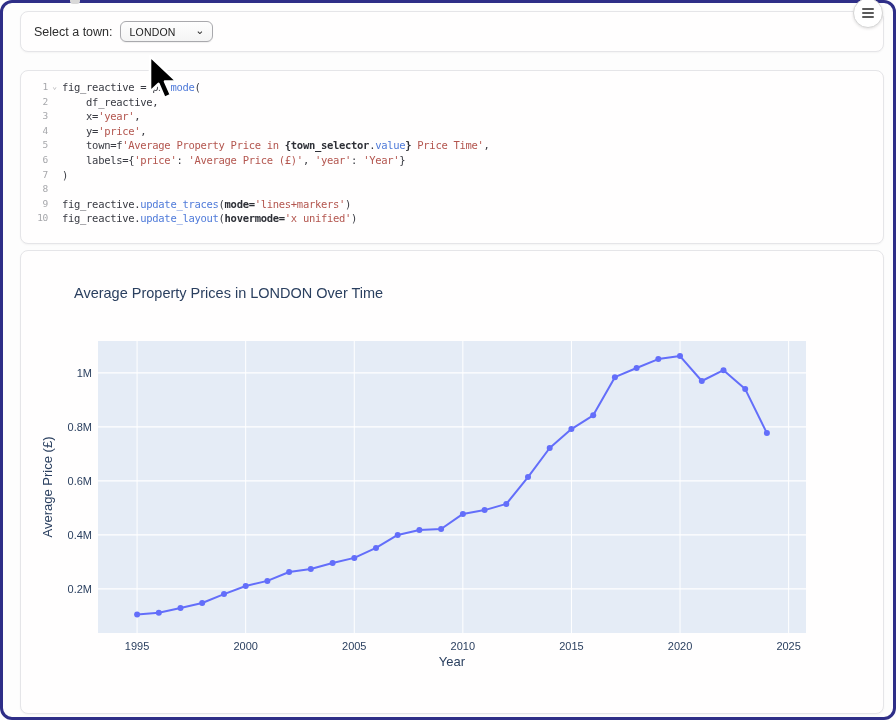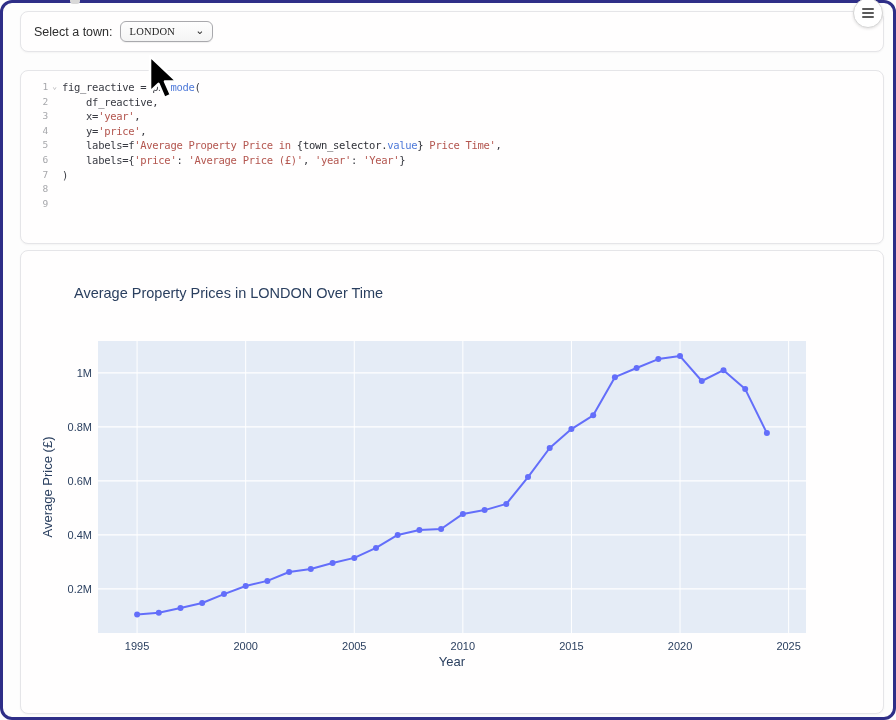--- a/index.html
+++ b/index.html
@@ -26,34 +26,34 @@
           border:1px solid #e5e5e8; border-radius:8px;
           box-shadow:0 1px 2px rgba(0,0,0,.04); }
   .card-selector { top:11px;  height:41px; display:flex; align-items:center; padding:0 12px; }
   .card-code     { top:70px;  height:174px; padding:9px 6px 0 6px; overflow:hidden; }
   .card-chart    { top:250px; height:464px; }
 
   
   .sel-label { font-size:12.5px; color:#2e2e2e; margin-left:1px; }
   .select { margin-left:7px; width:93px; height:21px; background:linear-gradient(#fefefe,#f4f4f4);
             border:1px solid #a9a9ad; border-radius:6px; display:flex; align-items:center;
-            padding:0 7px 0 9px; cursor:pointer; box-shadow:0 .5px 1px rgba(0,0,0,.06);font-family:Liberation Serif, serif; }
+            padding:0 7px 0 9px; cursor:pointer; box-shadow:0 .5px 1px rgba(0,0,0,.06); }
   .select .val { font-size:10.5px; color:#1c1c1c; letter-spacing:.2px; flex:1; }
   .select .chev { font-size:11px; color:#2e2e2e; line-height:10px; transform:translateY(-2px); }
 
   
   .code-line { display:flex; height:14.6px; line-height:14.6px; white-space:pre;
                font-family:"DejaVu Sans Mono", monospace; font-size:10.5px; letter-spacing:-.3px; }
   .gutter { width:21px; text-align:right; color:#a6a7ab; font-size:9.5px; flex:none; }
   .fold   { width:13px; text-align:center; color:#b3b3b6; font-size:8px; flex:none; }
   .ctext  { margin-left:1px; color:#383a42; }
   .c-d  { color:#383a42; }
   .c-s  { color:#b3554e; }
   .c-fn { color:#4f7ad9; }
-  .c-b  { color:#2d2f36; font-weight:normal; }
+  .c-b  { color:#2d2f36; font-weight:bold; }
 
   svg text { font-family:"Liberation Sans", sans-serif; }
 
   .cursor { position:absolute; left:146px; top:54px; z-index:60; pointer-events:none; }
 </style>
 </head>
 <body>
 
 <div class="stage">
 
@@ -66,25 +66,26 @@
       <span class="chev">⌄</span>
     </div>
   </div>
 
   <div class="card card-code">
     <div>
         <div class="code-line"><span class="gutter">1</span><span class="fold">⌄</span><span class="ctext"><span class="c-d">fig_reactive = px.</span><span class="c-fn">mode</span><span class="c-d">(</span></span></div>
         <div class="code-line"><span class="gutter">2</span><span class="fold"></span><span class="ctext"><span class="c-d">    df_reactive,</span></span></div>
         <div class="code-line"><span class="gutter">3</span><span class="fold"></span><span class="ctext"><span class="c-d">    x=</span><span class="c-s">'year'</span><span class="c-d">,</span></span></div>
         <div class="code-line"><span class="gutter">4</span><span class="fold"></span><span class="ctext"><span class="c-d">    y=</span><span class="c-s">'price'</span><span class="c-d">,</span></span></div>
-        <div class="code-line"><span class="gutter">5</span><span class="fold"></span><span class="ctext"><span class="c-d">    labels=f</span><span class="c-s">'Average Property Price in </span><span class="c-b">{town_selector</span><span class="c-d">.</span><span class="c-fn">value</span><span class="c-b">}</span><span class="c-s"> Price Time'</span><span class="c-d">,</span></span></div>
+        <div class="code-line"><span class="gutter">5</span><span class="fold"></span><span class="ctext"><span class="c-d">    town=f</span><span class="c-s">'Average Property Price in </span><span class="c-b">{town_selector</span><span class="c-d">.</span><span class="c-fn">value</span><span class="c-b">}</span><span class="c-s"> Price Time'</span><span class="c-d">,</span></span></div>
         <div class="code-line"><span class="gutter">6</span><span class="fold"></span><span class="ctext"><span class="c-d">    labels={</span><span class="c-s">'price'</span><span class="c-d">: </span><span class="c-s">'Average Price (£)'</span><span class="c-d">, </span><span class="c-s">'year'</span><span class="c-d">: </span><span class="c-s">'Year'</span><span class="c-d">}</span></span></div>
         <div class="code-line"><span class="gutter">7</span><span class="fold"></span><span class="ctext"><span class="c-d">)</span></span></div>
         <div class="code-line"><span class="gutter">8</span><span class="fold"></span><span class="ctext"></span></div>
-        <div class="code-line"><span class="gutter">9</span><span class="fold"></span></div>
+        <div class="code-line"><span class="gutter">9</span><span class="fold"></span><span class="ctext"><span class="c-d">fig_reactive.</span><span class="c-fn">update_traces</span><span class="c-d">(</span><span class="c-b">mode=</span><span class="c-s">'lines+markers'</span><span class="c-d">)</span></span></div>
+        <div class="code-line"><span class="gutter">10</span><span class="fold"></span><span class="ctext"><span class="c-d">fig_reactive.</span><span class="c-fn">update_layout</span><span class="c-d">(</span><span class="c-b">hovermode=</span><span class="c-s">'x unified'</span><span class="c-d">)</span></span></div>
       </div>
   </div>
 
   <div class="card card-chart">
     <svg width="864" height="462" viewBox="0 0 864 462">
         <rect x="77" y="90" width="708" height="292" fill="#e5ecf6"></rect>
         <line x1="116.09202453987642" x2="116.09202453987642" y1="90" y2="382" stroke="#ffffff" stroke-width="1"></line>
         <line x1="224.68098159509145" x2="224.68098159509145" y1="90" y2="382" stroke="#ffffff" stroke-width="1"></line>
         <line x1="333.26993865030647" x2="333.26993865030647" y1="90" y2="382" stroke="#ffffff" stroke-width="1"></line>
         <line x1="441.8588957055215" x2="441.8588957055215" y1="90" y2="382" stroke="#ffffff" stroke-width="1"></line>

